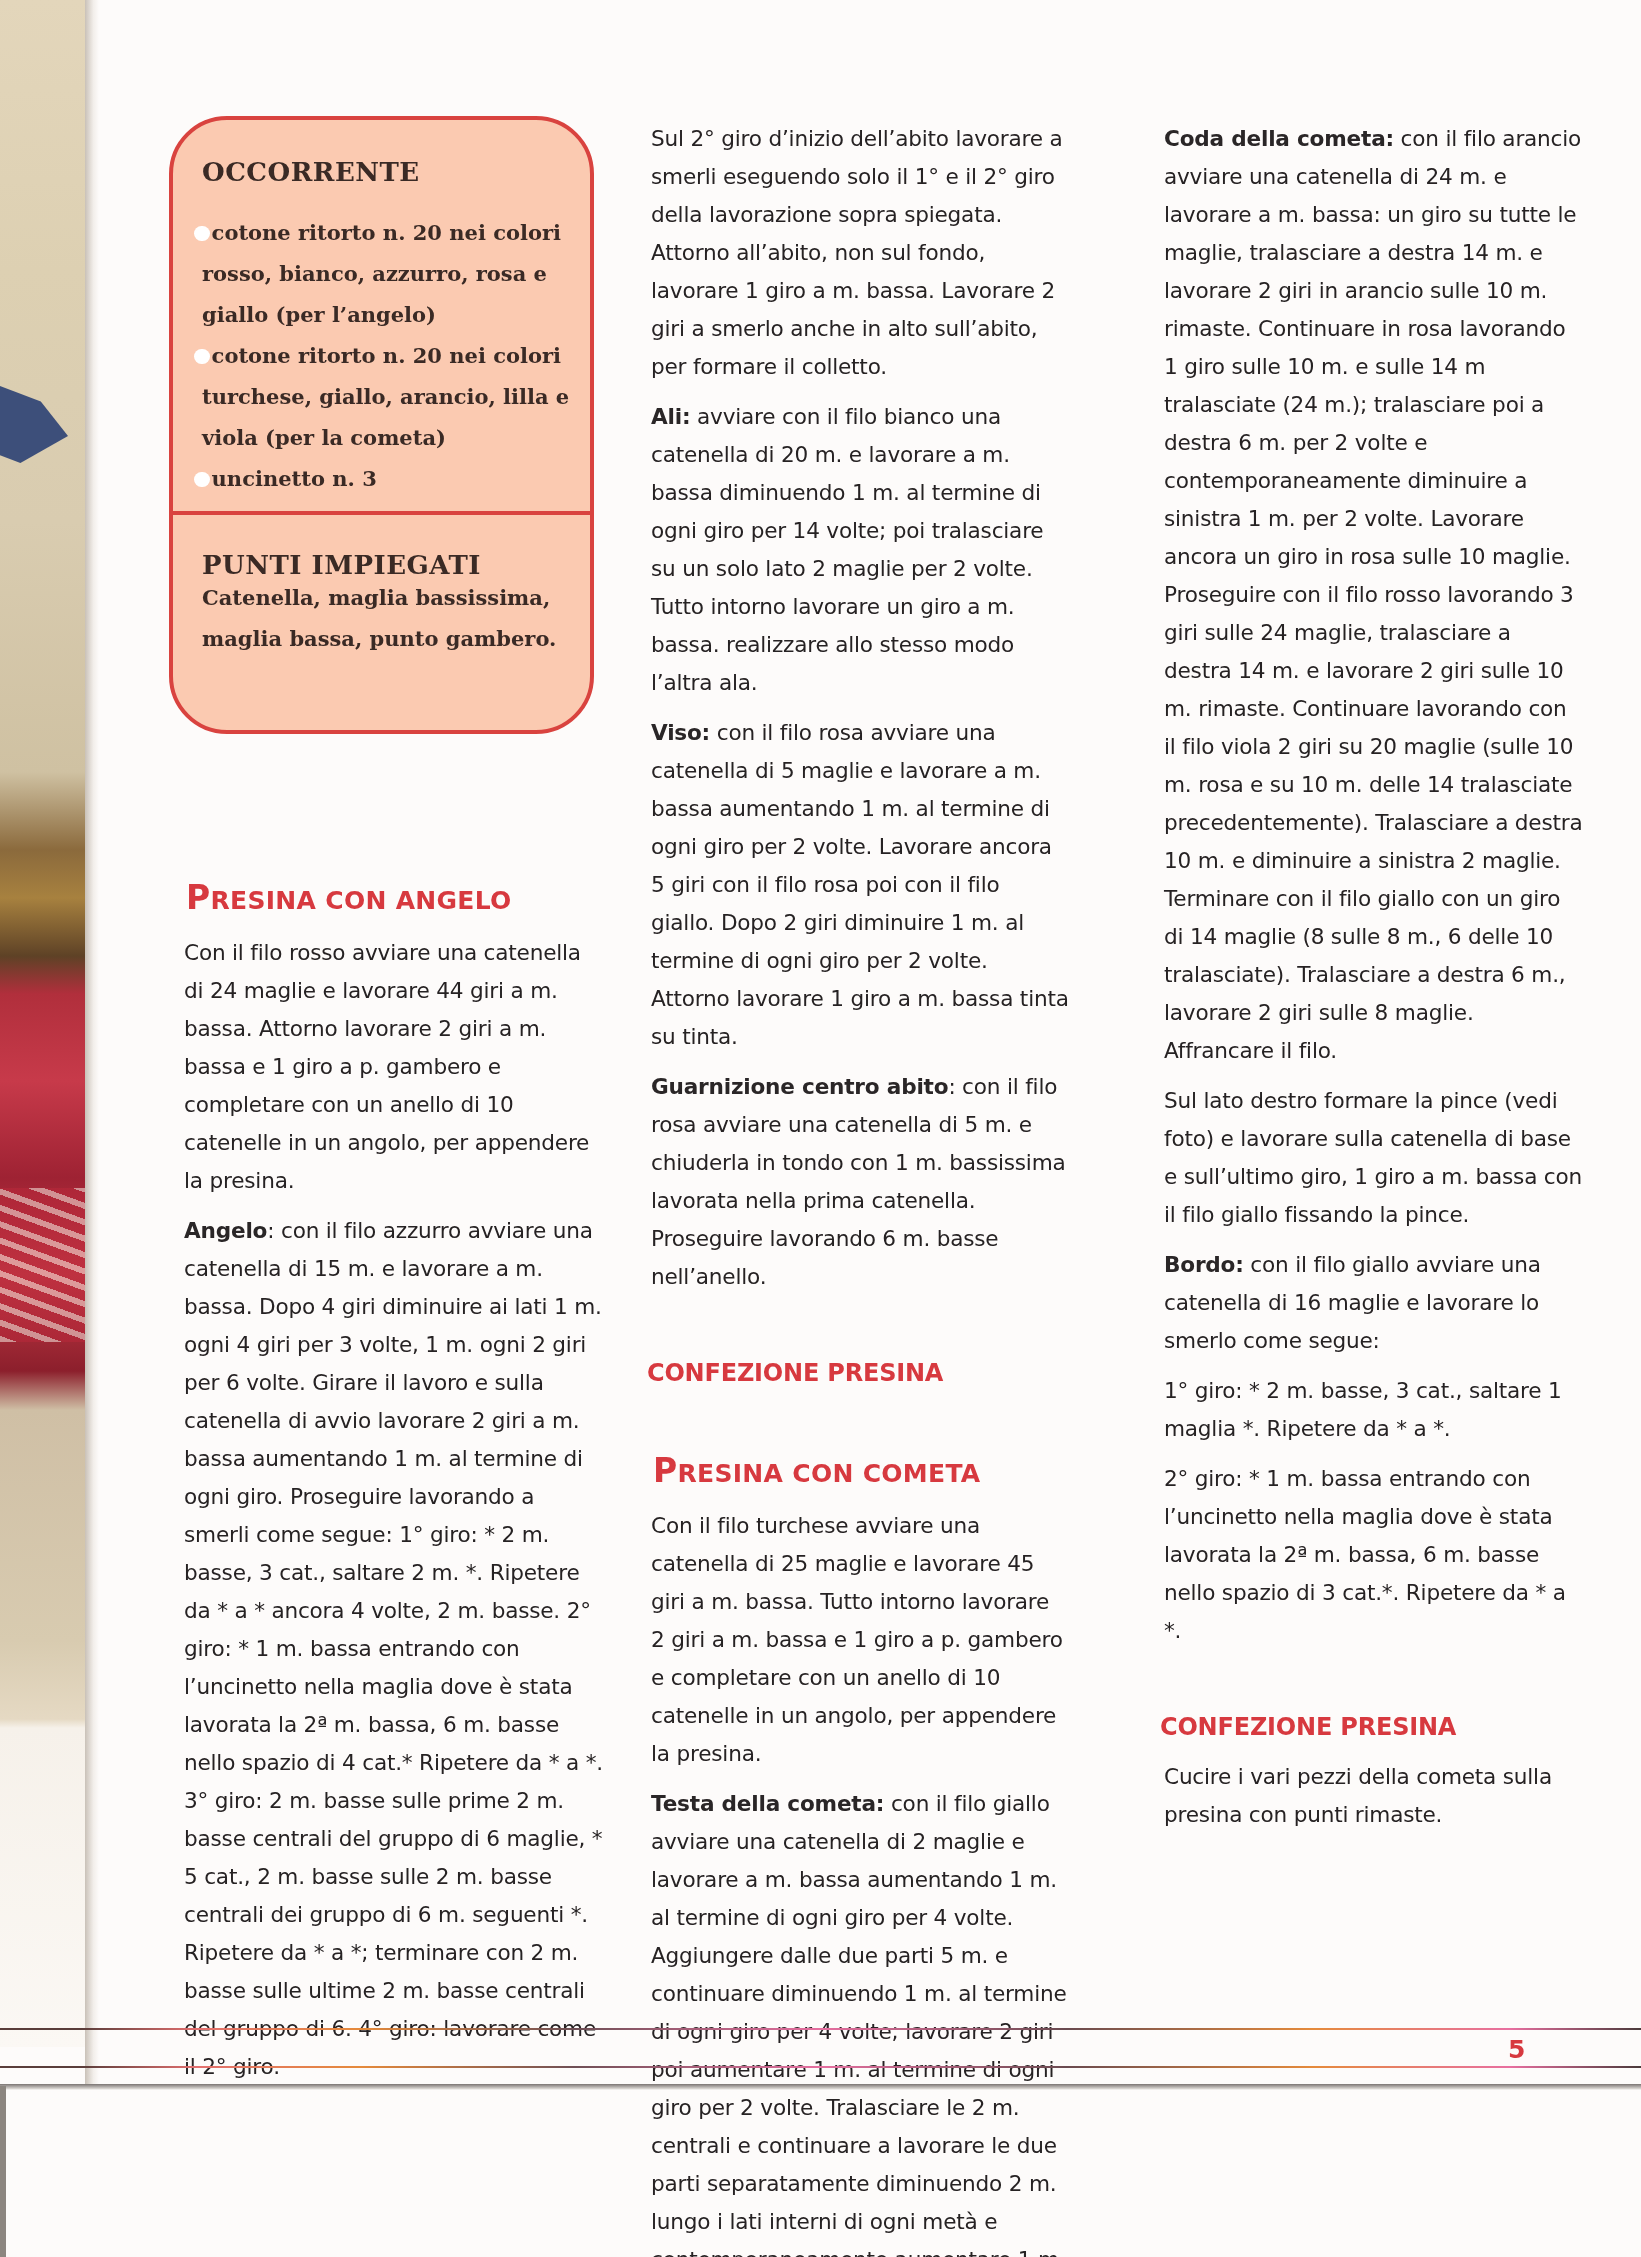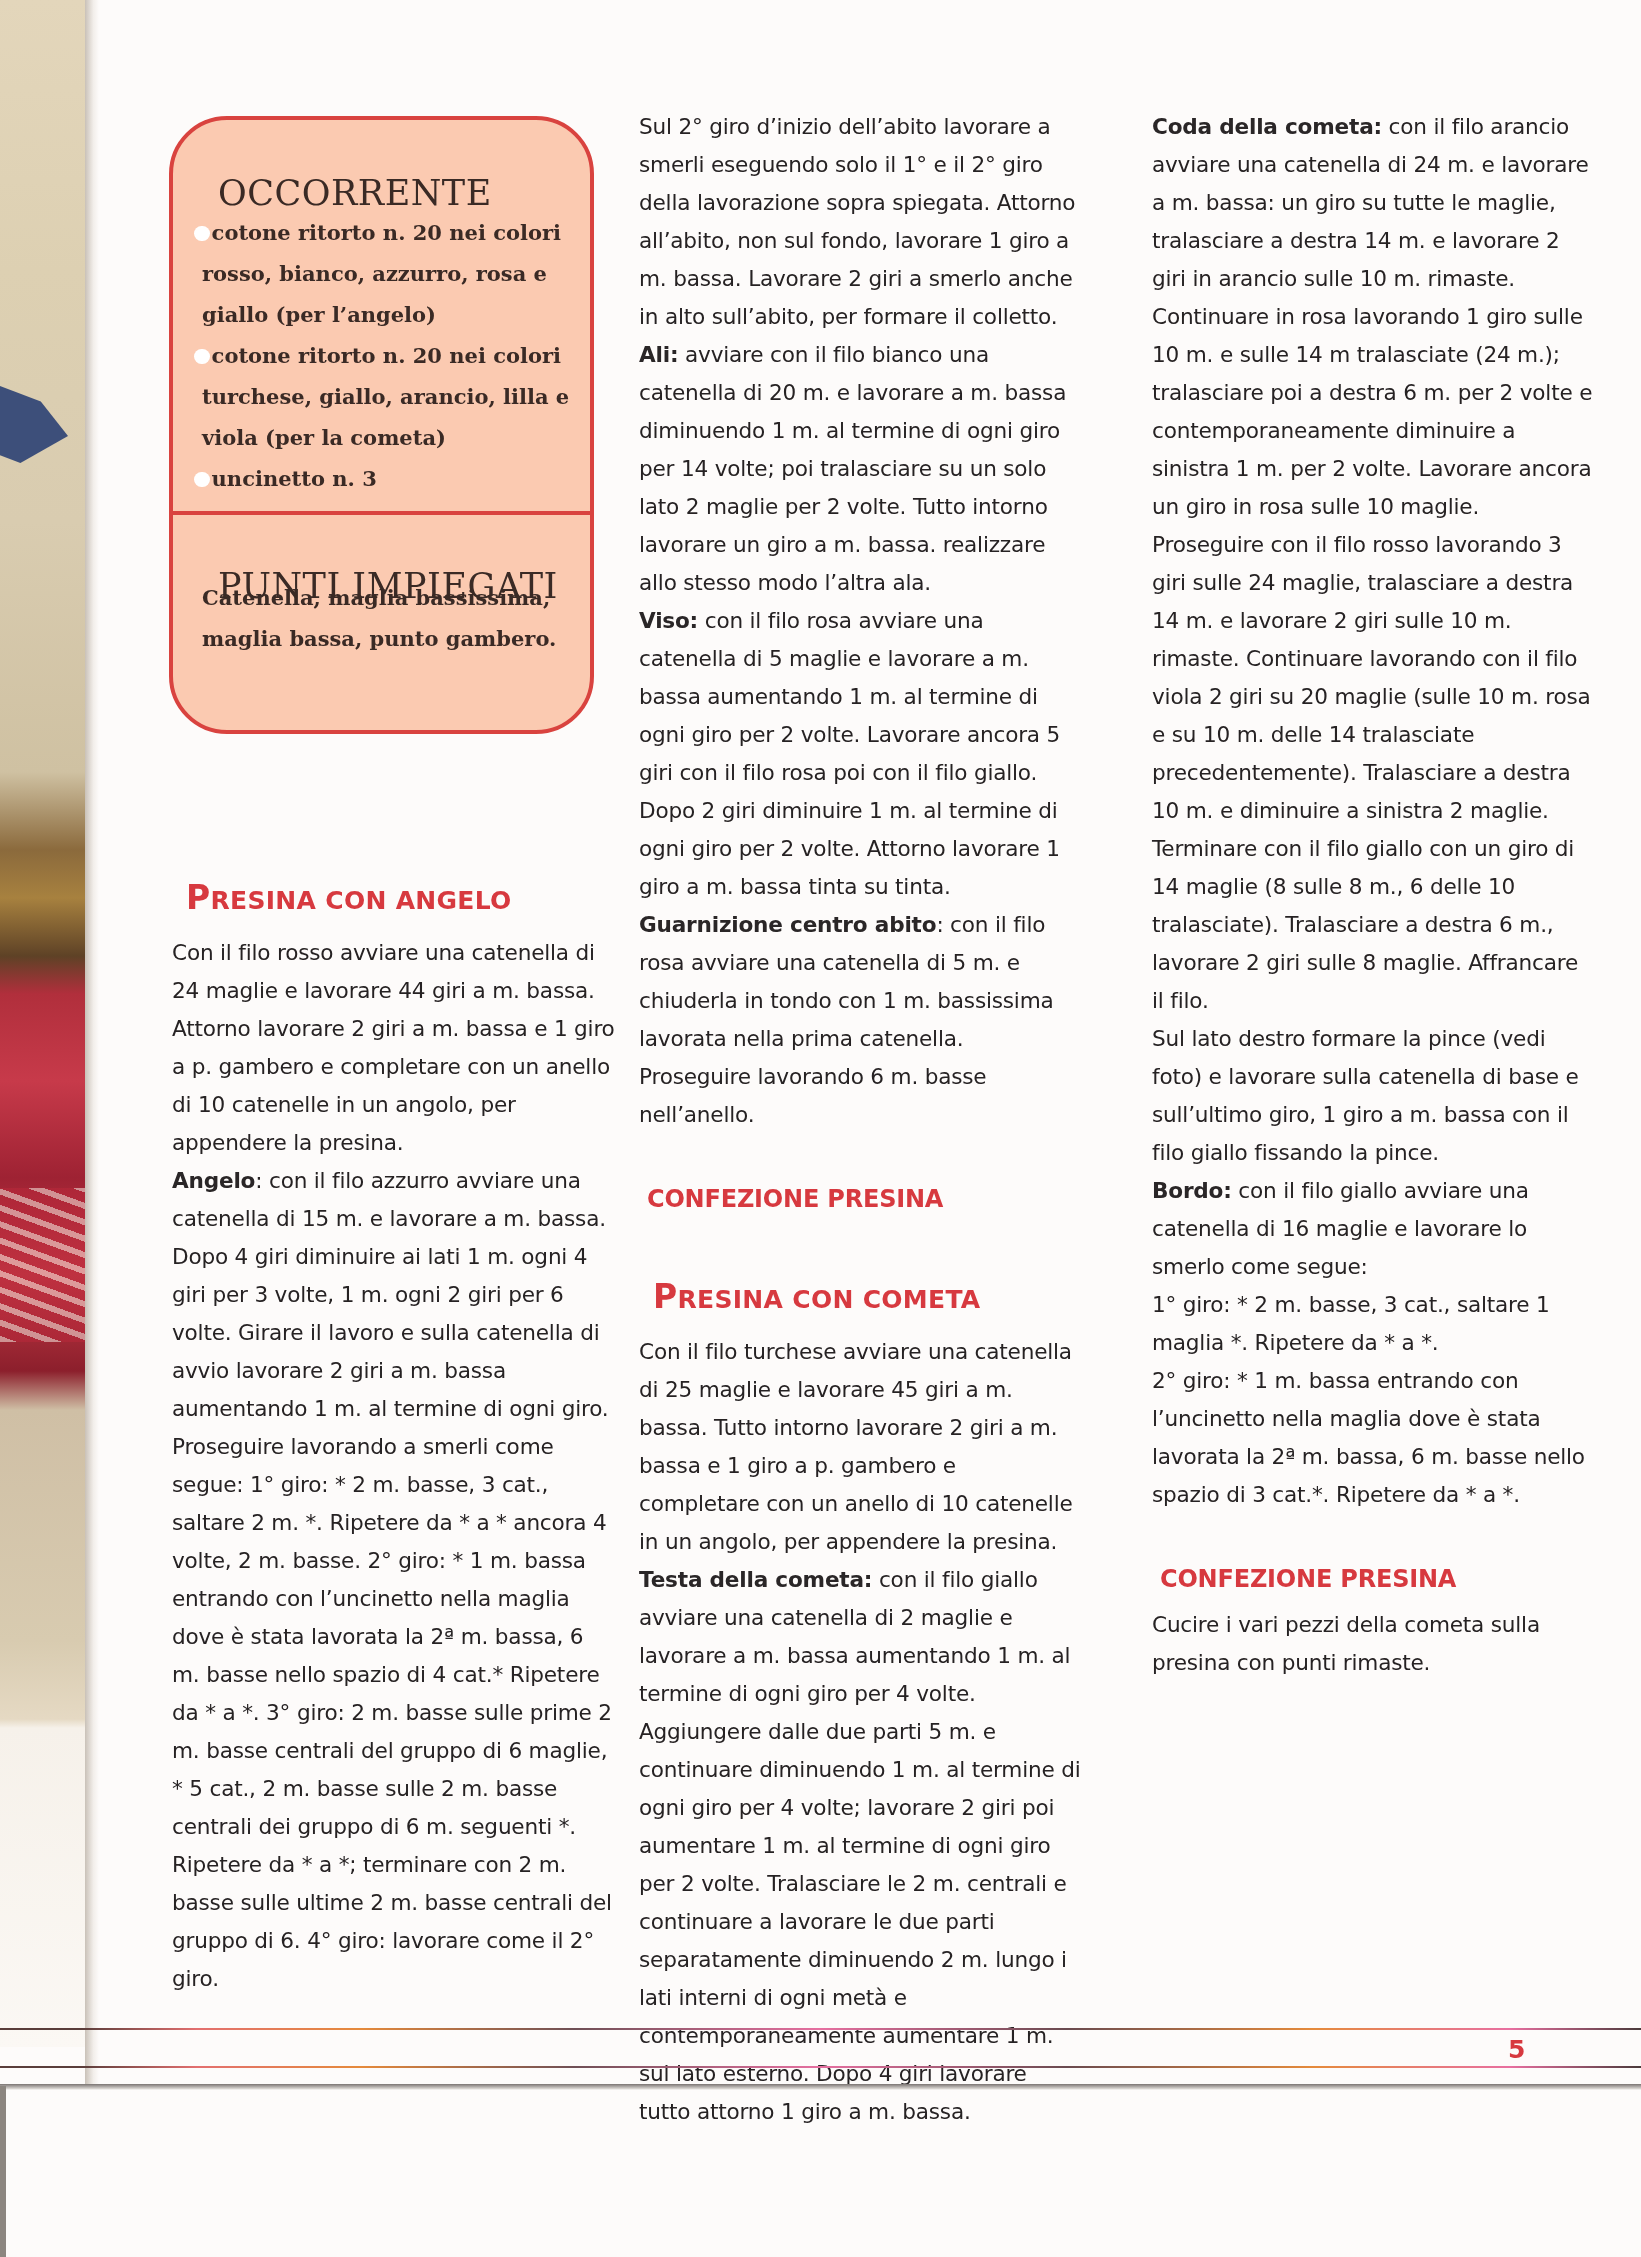--- a/index.html
+++ b/index.html
@@ -19,28 +19,28 @@
   .spine{position:absolute;left:85px;top:0;width:13.5px;height:2086px;background:linear-gradient(90deg,#c9c1b8,#f2eeea 60%,#fdfbfa);}
   .lower-shadow{position:absolute;left:0;top:2084px;width:1641px;height:5.8px;background:linear-gradient(180deg,#7a7472,#dcd8d4 80%,#fdfbfa);}
   .left-edge{position:absolute;left:0;top:2086px;width:5.8px;height:172px;background:#8c8680;}
 
   
   .infobox{position:absolute;left:169px;top:116px;width:425px;height:618px;box-sizing:border-box;
     background:#fbcab1;border:4.8px solid #d9433f;border-radius:58px 58px 58px 58px;overflow:hidden;
     font-family:"DejaVu Serif",serif;font-weight:bold;color:#3a2a25;}
   .infobox .sect1{position:absolute;left:0;top:0;width:100%;height:391px;}
   .infobox .divider{position:absolute;left:0;top:391px;width:100%;height:3.9px;background:#d9433f;}
-  .infobox h2{margin:16px;font-size:35px;letter-spacing:0.5px;font-weight:normal;position:absolute;left:29px;}
+  .infobox h2{margin:0;font-size:26px;letter-spacing:0.5px;font-weight:bold;position:absolute;left:29px;}
   .infobox .list{position:absolute;left:29px;top:92px;width:372px;font-size:21px;line-height:41px;}
   .infobox .bullet{display:inline-block;width:15.4px;height:15.4px;border-radius:50%;background:#ffffff;vertical-align:-1px;margin-left:-7.7px;margin-right:1.9px;}
   .infobox .stitches{position:absolute;left:29px;top:457px;width:372px;font-size:21px;line-height:41px;}
 
   
   .col{position:absolute;font-size:21.6px;line-height:38px;letter-spacing:-0.2px;color:#262223;}
-  .col p{margin:0;}
+  .col p{margin:12px;}
   .col b{font-weight:bold;color:#2a2627;}
   .col .h-red{color:#d7393f;font-weight:bold;font-size:25px;letter-spacing:0.3px;margin:14px;line-height:38px;}
   .col .h-small{color:#d7393f;font-weight:bold;font-size:24px;margin:8px;line-height:38px;}
   .col .cap{font-size:33px;}
   .col .sc{font-size:25px;}
   .col1{left:172px;top:865px;width:444px;}
   .col2{left:639px;top:108px;width:442px;}
   .col3{left:1152px;top:108px;width:444px;}
   .spacer{height:38px;}
 

